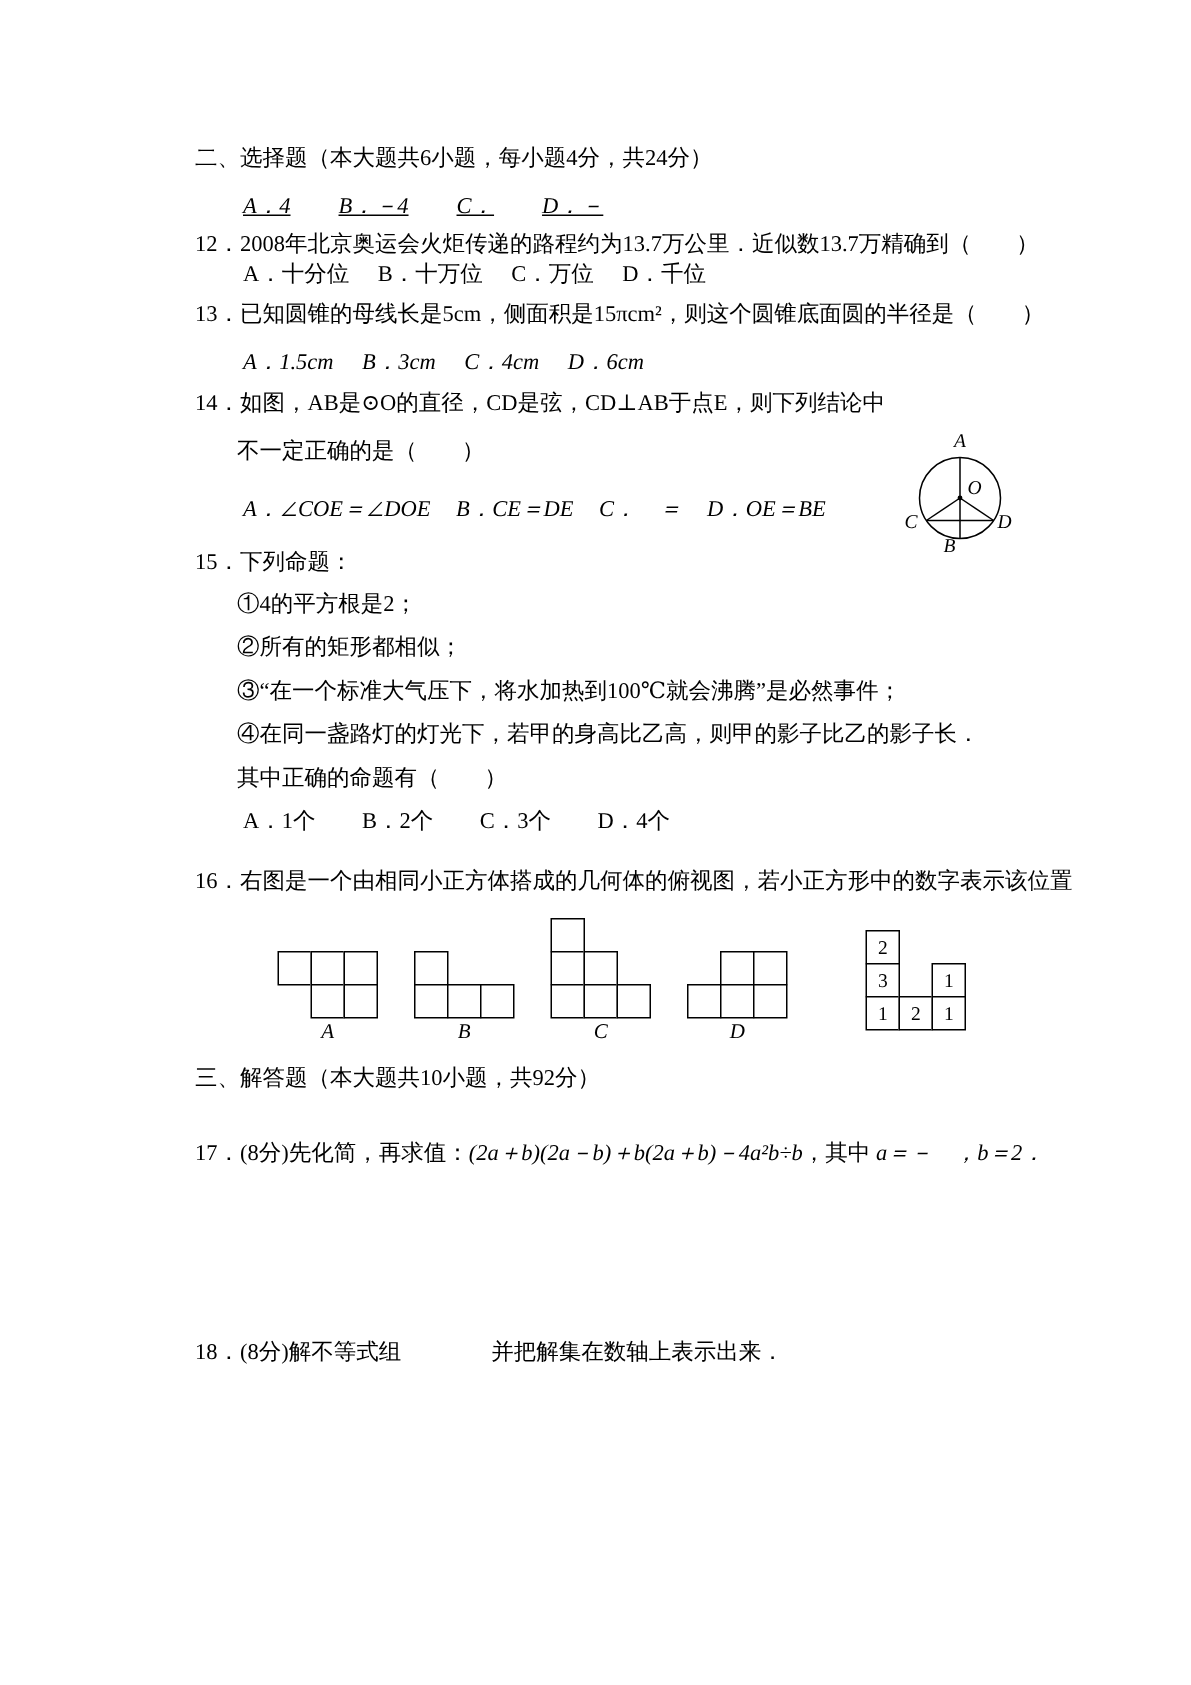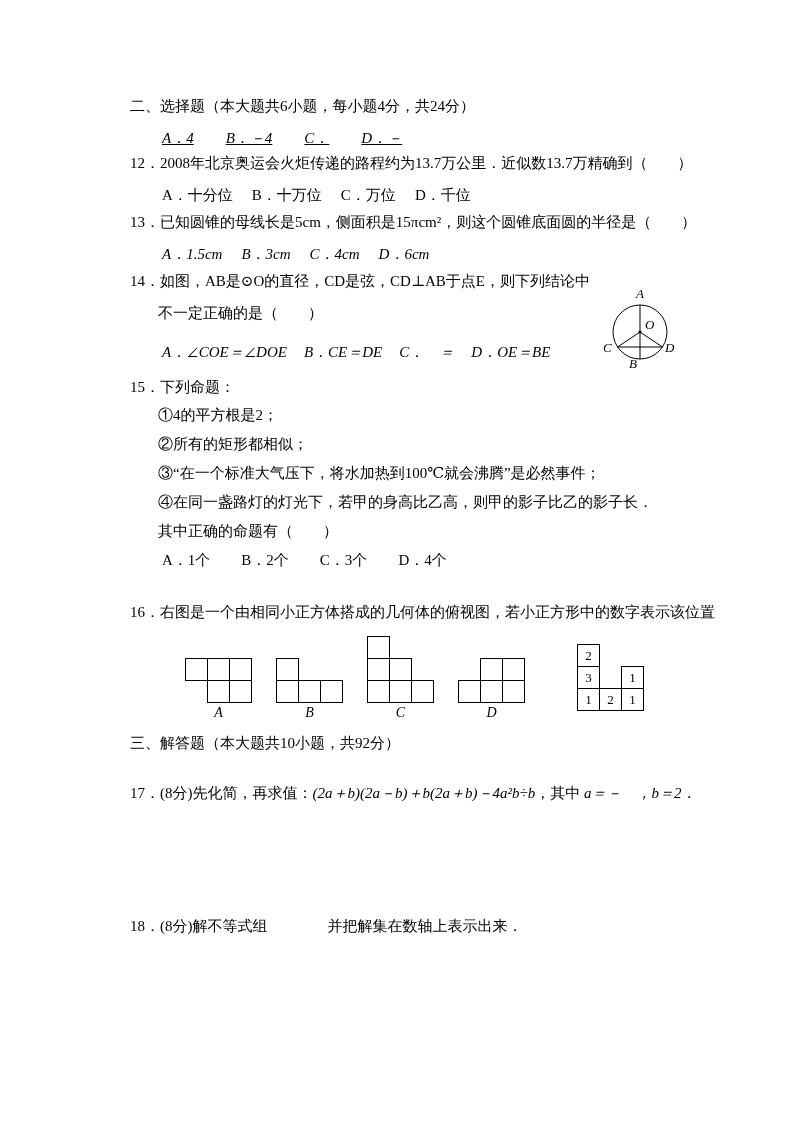--- a/index.html
+++ b/index.html
@@ -50,21 +50,21 @@
 
     <p class="line" style="margin-bottom:12px">二、选择题（本大题共6小题，每小题4分，共24分）</p>
 
     <div class="line opts g-q11 math" style="margin-bottom:5px">
       <span>A．4</span>
       <span>B．－4</span>
       <span>C．</span>
       <span>D．－</span>
     </div>
 
-    <p class="line" style="margin-bottom:12px">12．2008年北京奥运会火炬传递的路程约为13.7万公里．近似数13.7万精确到（　　）</p>
+    <p class="line" style="margin-bottom:0">12．2008年北京奥运会火炬传递的路程约为13.7万公里．近似数13.7万精确到（　　）</p>
     <div class="line opts g-q12" style="margin-bottom:7px">
       <span>A．十分位</span>
       <span>B．十万位</span>
       <span>C．万位</span>
       <span>D．千位</span>
     </div>
 
     <p class="line" style="margin-bottom:12px">13．已知圆锥的母线长是5cm，侧面积是15πcm²，则这个圆锥底面圆的半径是（　　）</p>
     <div class="line opts g-q13 math" style="margin-bottom:7px">
       <span>A．1.5cm</span>
@@ -81,21 +81,21 @@
       <span>C．　＝</span>
       <span>D．OE＝BE</span>
     </div>
 
     <p class="line" style="margin-bottom:8px">15．下列命题：</p>
     <p class="line ind" style="margin-bottom:9px">①4的平方根是2；</p>
     <p class="line ind" style="margin-bottom:9px">②所有的矩形都相似；</p>
     <p class="line ind" style="margin-bottom:9px">③“在一个标准大气压下，将水加热到100℃就会沸腾”是必然事件；</p>
     <p class="line ind" style="margin-bottom:9px">④在同一盏路灯的灯光下，若甲的身高比乙高，则甲的影子比乙的影子长．</p>
     <p class="line ind" style="margin-bottom:9px">其中正确的命题有（　　）</p>
-    <div class="line opts g-q15" style="margin-bottom:32px">
+    <div class="line opts g-q15" style="margin-bottom:20px">
       <span>A．1个</span>
       <span>B．2个</span>
       <span>C．3个</span>
       <span>D．4个</span>
     </div>
 
     <p class="line" style="margin-bottom:10px">16．右图是一个由相同小正方体搭成的几何体的俯视图，若小正方形中的数字表示该位置</p>
 
     <div class="figures-row">
       <div class="fig-col">

